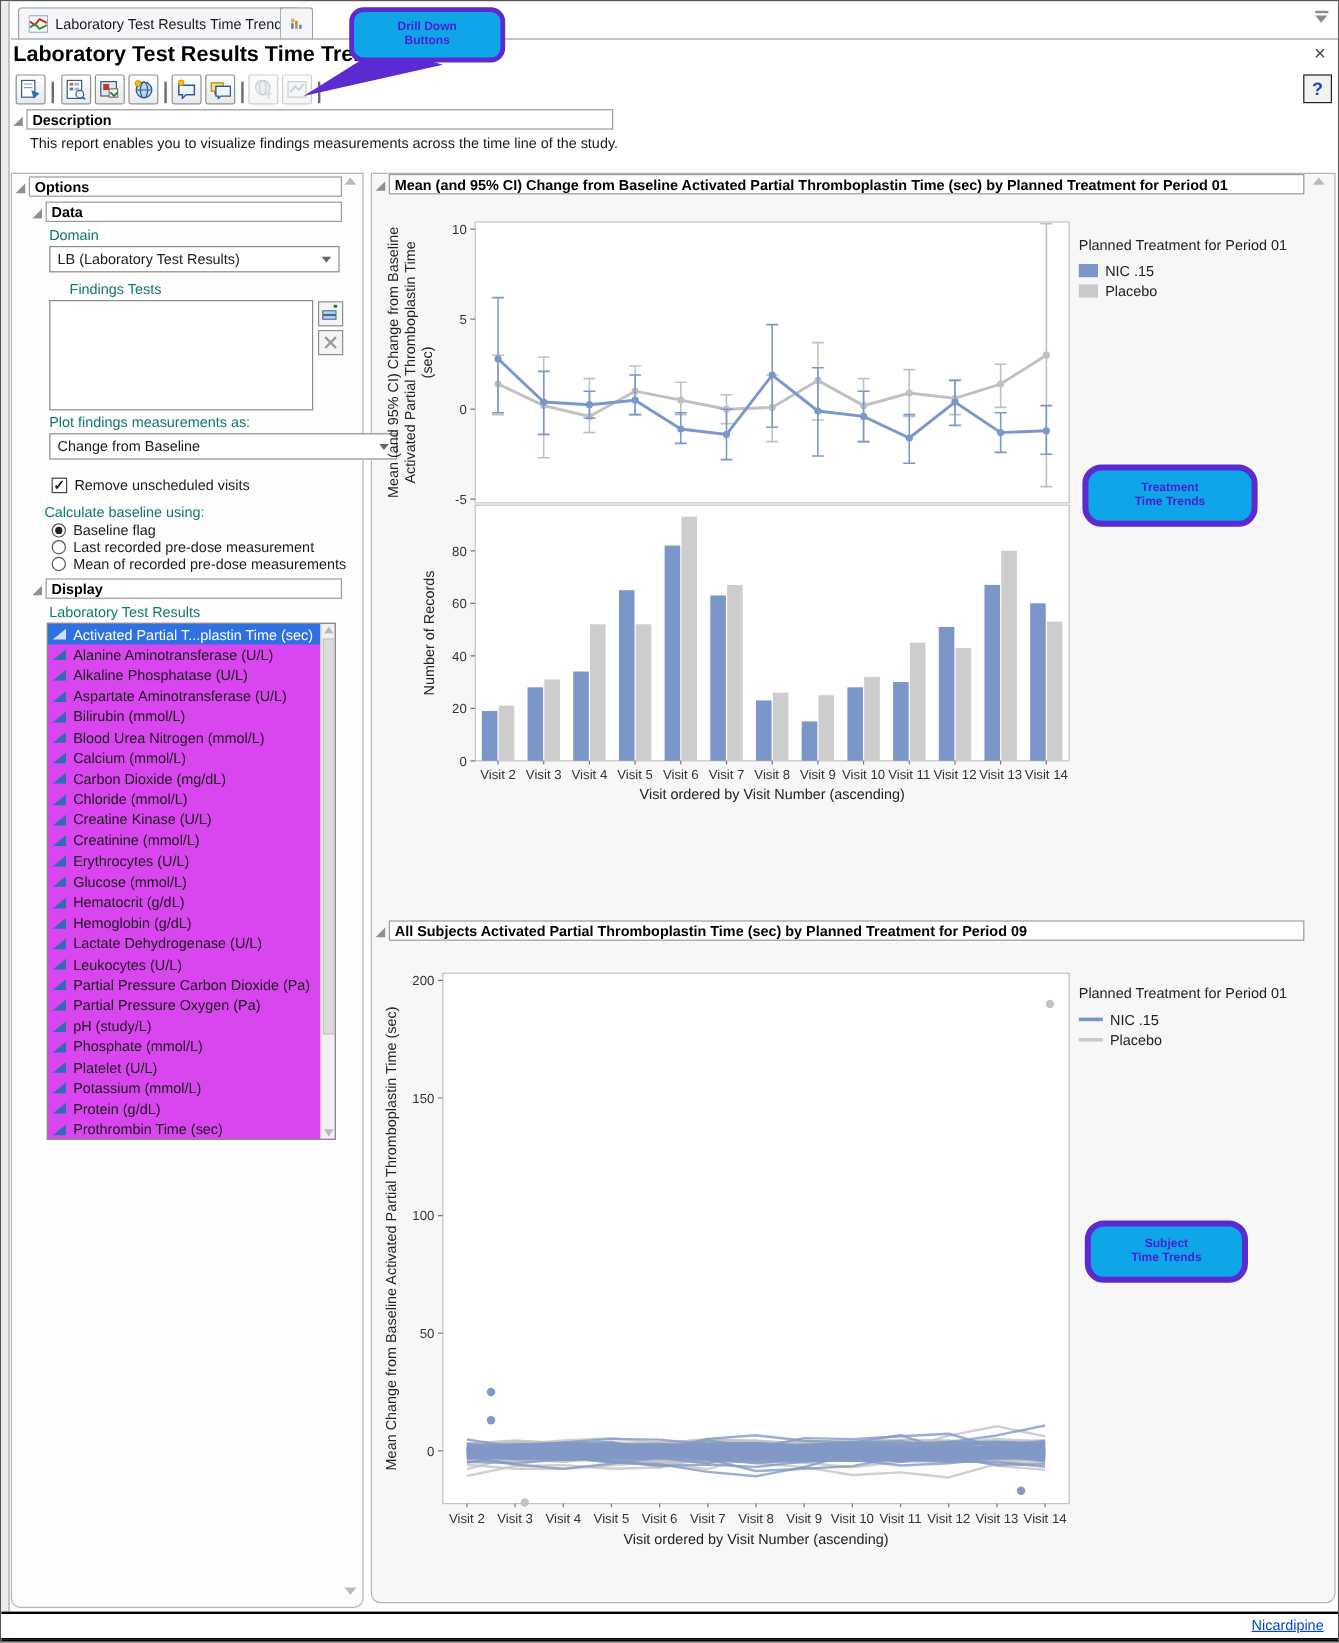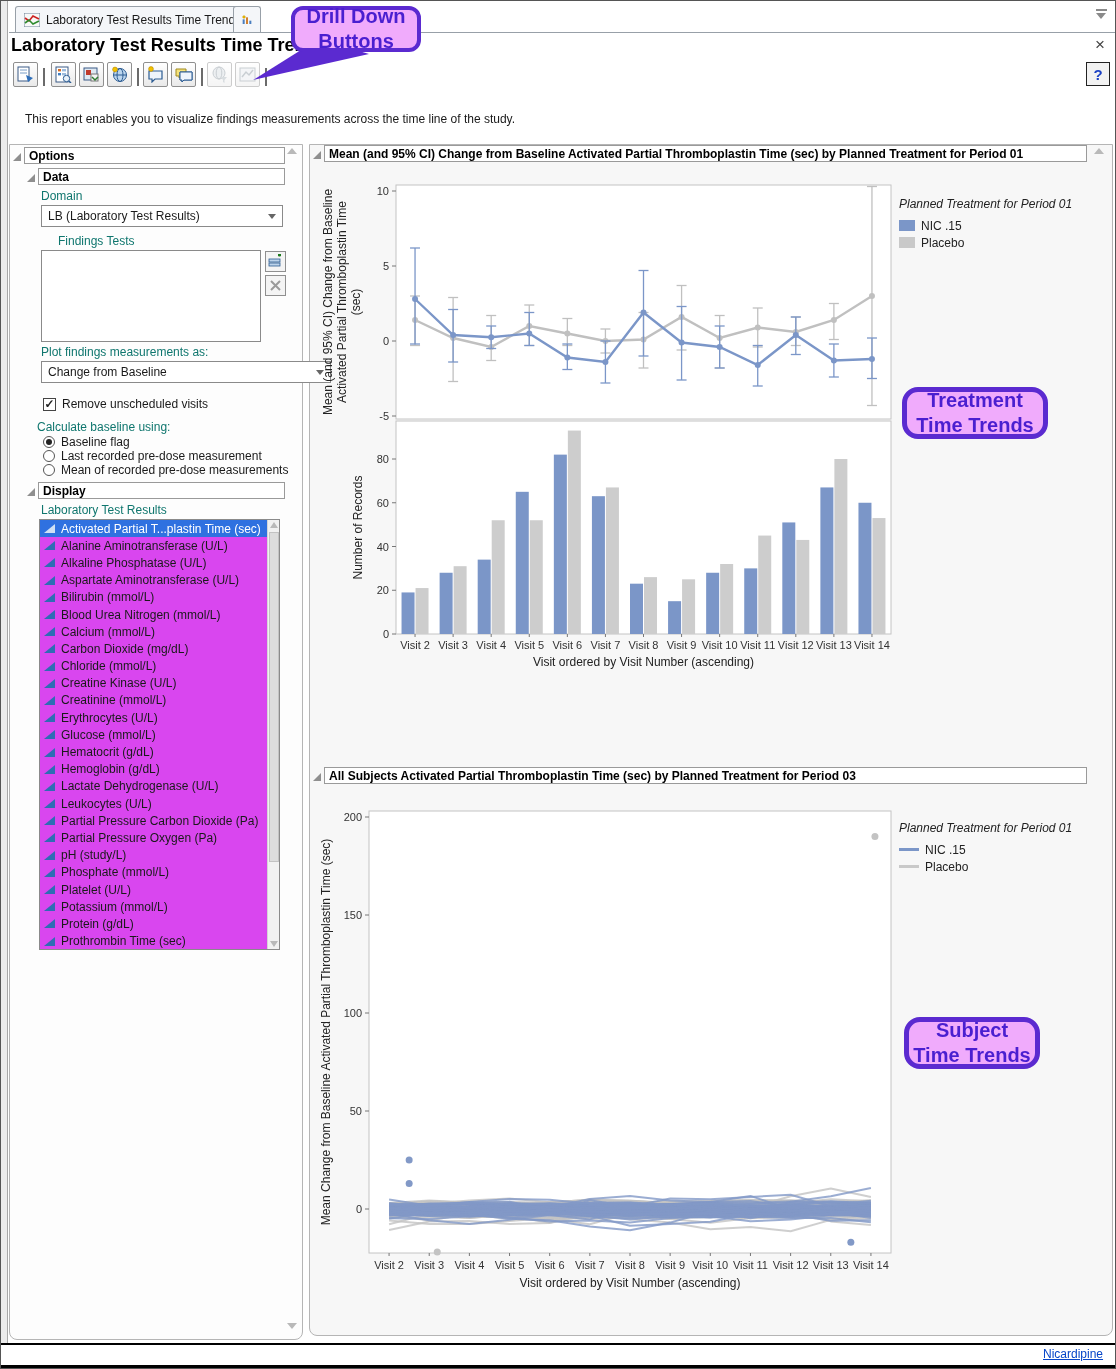--- a/index.html
+++ b/index.html
@@ -50,27 +50,27 @@
   
   .lablist{border:1px solid #8a8a8a;background:#d946ef;overflow:hidden;position:relative;}
   .labitem{display:flex;align-items:center;gap:6px;height:17.2px;padding-left:4px;white-space:nowrap;}
   .labitem .litri{width:0;height:0;border-bottom:9px solid #2e6db4;border-left:11px solid transparent;flex:none;}
   .labitem.sel{background:#2f71e0;color:#fff;}
   .labitem.sel .litri{border-bottom-color:#cfe0f4;}
   .vscroll{position:absolute;right:0;top:0;width:12px;height:100%;background:#f1f1f1;border-left:1px solid #d5d5d5;}
   .vthumb{position:absolute;left:1px;width:10px;background:#dcdcdc;border:1px solid #c2c2c2;}
   
   .legend{font-size:12px;color:#222;}
-  .legend .lt{margin-bottom:6px;font-style:italic;}
+  .legend .lt{margin-bottom:6px;}
   .legrow{display:flex;align-items:center;gap:6px;height:17px;}
   .swatch{width:16px;height:11px;}
   .lineswatch{width:20px;height:3px;}
   
-  .callout{background:#f0abfc;border:5px solid #5b2ad0;border-radius:16px;color:#4a1fd0;
-           font-weight:bold;font-size:20px;text-align:center;display:flex;flex-direction:column;
+  .callout{background:#0ea5e9;border:5px solid #5b2ad0;border-radius:16px;color:#4a1fd0;
+           font-weight:bold;font-size:10px;text-align:center;display:flex;flex-direction:column;
            justify-content:center;line-height:1.25;z-index:30;}
   
   .statusbar{left:0;top:1342px;width:1116px;height:23px;background:#fff;border-top:2px solid #000;border-bottom:1px solid #000;}
   .link{color:#0645c8;text-decoration:underline;}
   .bottomstrip{left:0;top:1365px;width:1116px;height:4px;background:#000;}
   svg text{font-family:"Liberation Sans",sans-serif;}
 </style>
 </head>
 <body>
 
@@ -163,20 +163,24 @@
   </div>
   <div class="abs tbtn disabled" style="left:234px;top:61px;">
     <svg width="17" height="17" viewBox="0 0 17 17">
       <rect x="1" y="2" width="15" height="13" fill="#e7ebef" stroke="#8a959e"></rect>
       <polyline points="3,11 7,6 10,9 14,4" fill="none" stroke="#8a959e" stroke-width="1.5"></polyline>
     </svg>
   </div>
   <div class="abs tsep" style="left:264px;top:63px;"></div>
   <div class="abs helpbtn" style="left:1085px;top:61px;">?</div>
 
+  <div class="abs hdr" style="left:10px;top:90px;width:500px;">
+    <div class="tri"></div>
+    <div class="box">Description</div>
+  </div>
   <div class="abs" style="left:24px;top:111px;">This report enables you to visualize findings measurements across the time line of the study.</div>
 
   <div class="abs panel" style="left:8px;top:143px;width:294px;height:1196px;"></div>
   <div class="abs panel rpanel" style="left:308px;top:143px;width:804px;height:1192px;"></div>
 
   <div class="abs hdr" style="left:12px;top:146px;width:272px;">
     <div class="tri"></div>
     <div class="box">Options</div>
   </div>
   <div class="abs chev up" style="left:286px;top:147px;"></div>
@@ -555,21 +559,21 @@
       <text x="327.5" y="247" text-anchor="middle" font-size="12px" fill="#222">Visit ordered by Visit Number (ascending)</text>
     </svg>
 
   <div class="abs callout" style="left:901px;top:386px;width:146px;height:52px;">
     <span>Treatment</span>
     <span>Time Trends</span>
   </div>
 
   <div class="abs hdr" style="left:312px;top:766px;width:774px;">
     <div class="tri"></div>
-    <div class="box">All Subjects Activated Partial Thromboplastin Time (sec) by Planned Treatment for Period 03</div>
+    <div class="box">All Subjects Activated Partial Thromboplastin Time (sec) by Planned Treatment for Period 09</div>
   </div>
 
   <svg id="chart-subjects" class="abs" style="left:315px;top:790px;" width="585" height="505">
       <rect x="53" y="20" width="522" height="442" fill="#fff" stroke="#c4c4c4"></rect>
       <line x1="49" y1="26" x2="53" y2="26" stroke="#777"></line>
       <text x="46" y="30" text-anchor="end" font-size="11px" fill="#333">200</text>
       <line x1="49" y1="124" x2="53" y2="124" stroke="#777"></line>
       <text x="46" y="128" text-anchor="end" font-size="11px" fill="#333">150</text>
       <line x1="49" y1="222" x2="53" y2="222" stroke="#777"></line>
       <text x="46" y="226" text-anchor="end" font-size="11px" fill="#333">100</text>

